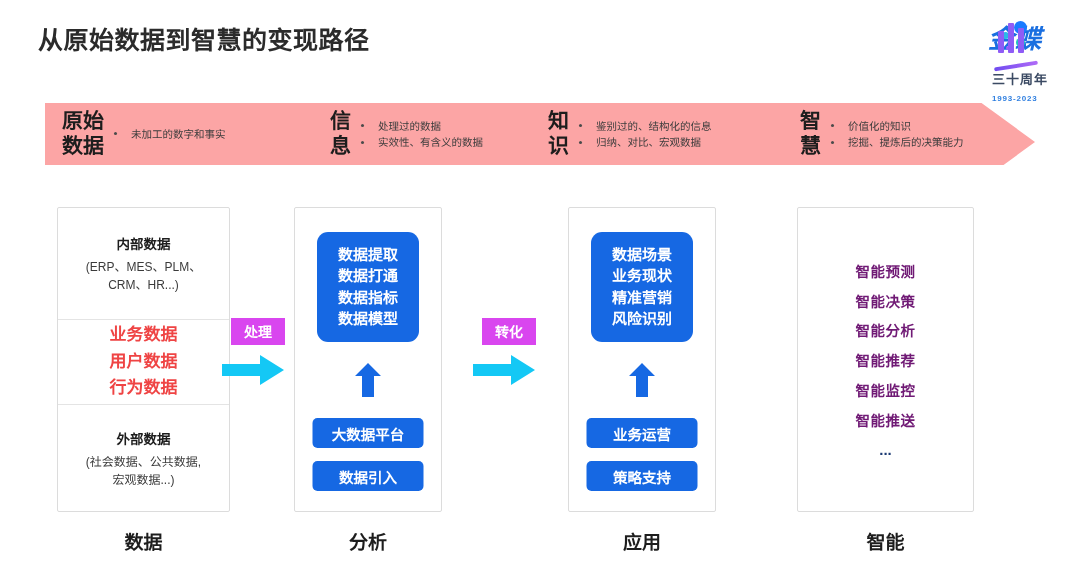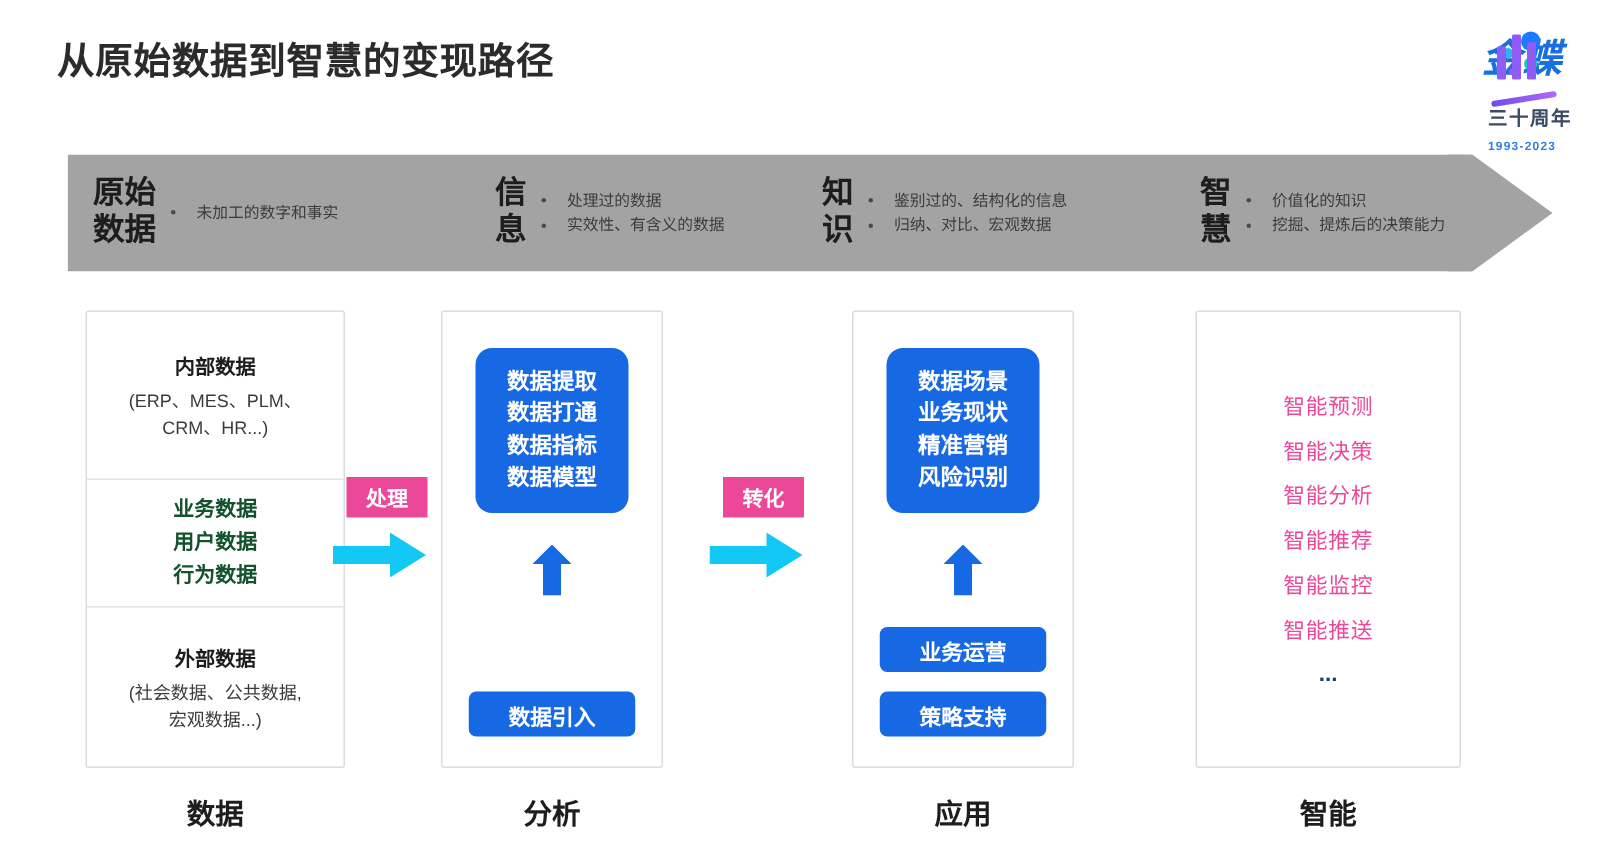--- a/index.html
+++ b/index.html
@@ -42,22 +42,22 @@
     position: absolute; left: 0; top: 9px; width: 44px; height: 4px;
     background: linear-gradient(90deg, #6f4bf0, #b06bf7); border-radius: 3px;
     transform: rotate(-9deg);
   }
   .anniv-text { line-height: 1.05; margin-top: 16px; }
   .anniv-main { font-size: 13px; font-weight: bold; color: #3b4a63; letter-spacing: 1px; }
   .anniv-years { font-size: 8px; font-weight: bold; color: #2f7fe0; letter-spacing: 0.8px; }
 
   
   .banner {
-    position: absolute; left: 45px; top: 103px; width: 990px; height: 78px;
-    background: #a3a3a3;
+    position: absolute; left: 45px; top: 103px; width: 990px; height: 62px;
+    background: #fca5a5;
     clip-path: polygon(0 0, 920px 0, 920px -12px, 990px 39px, 920px 90px, 920px 78px, 0 78px);
     padding-left: 10px;
   }
   .banner-inner { position: absolute; inset: 0; display: flex; }
   .stage {
     display: flex; align-items: center; height: 100%;
   }
   .stage-name {
     font-size: 21px; font-weight: bold; color: #1d1d1d;
     line-height: 1.18; white-space: pre-line; text-align: left;
@@ -92,21 +92,21 @@
   .col4 { left: 797px; width: 177px; }
 
   
   .sec { padding: 0 8px; display: flex; flex-direction: column; justify-content: center;
          align-items: center; text-align: center; }
   .sec-top    { height: 112px; border-bottom: 1px solid #e4e4e4; }
   .sec-mid    { height: 85px;  border-bottom: 1px solid #e4e4e4; }
   .sec-bottom { height: 106px; }
   .sec-title { font-size: 13.5px; font-weight: bold; color: #1d1d1d; margin-bottom: 5px; }
   .sec-sub { font-size: 12px; color: #3b3b3b; line-height: 1.5; }
-  .gray-item { font-size: 14px; font-weight: bold; color: #14532d; line-height: 1.55; text-align: center; }
+  .gray-item { font-size: 17px; font-weight: bold; color: #ef4444; line-height: 1.55; text-align: center; }
 
   
   .blue-box {
     position: absolute; left: 50%; transform: translateX(-50%); top: 24px;
     width: 102px; padding: 12px 0 13px;
     background: #1668e3; border-radius: 11px;
     color: #ffffff; font-size: 15px; font-weight: bold;
     line-height: 1.42; text-align: center;
   }
   .up-arrow {
@@ -121,29 +121,29 @@
   }
   .pill-1 { top: 210px; }
   .pill-2 { top: 253px; }
 
   
   .smart-list {
     position: absolute; left: 0; right: 0; top: 50px;
     text-align: center;
   }
   .smart-item {
-    font-size: 14.5px; font-weight: normal; color: #ec4899;
+    font-size: 14.5px; font-weight: bold; color: #701a75;
     line-height: 2.05; letter-spacing: 0.5px;
   }
   .smart-ellipsis { font-size: 15px; font-weight: bold; color: #1b3a73; line-height: 1.8; }
 
   
   .connector { position: absolute; width: 72px; }
   .conn-label {
-    background: #ec4899; color: #ffffff; font-size: 14px; font-weight: bold;
+    background: #d946ef; color: #ffffff; font-size: 14px; font-weight: bold;
     text-align: center; padding: 3px 0 4px; width: 54px; margin: 0 auto;
   }
   .conn-arrow { margin-top: 10px; width: 62px; height: 30px; }
   .c1 { left: 222px; top: 318px; }
   .c2 { left: 473px; top: 318px; }
   .c3 { left: 720px; top: 318px; }
 </style>
 </head>
 <body>
 
@@ -257,20 +257,21 @@
 
   <div class="col col2">
     <div class="card">
       <div class="blue-box" style="white-space:pre-line">数据提取
 数据打通
 数据指标
 数据模型</div>
       <svg class="up-arrow" viewBox="0 0 26 34">
         <polygon points="13,0 26,13 19,13 19,34 7,34 7,13 0,13" fill="#1668e3"></polygon>
       </svg>
+      <div class="pill pill-1">大数据平台</div>
       <div class="pill pill-2">数据引入</div>
     </div>
     <div class="col-label">分析</div>
   </div>
 
   <div class="col col3">
     <div class="card">
       <div class="blue-box" style="white-space:pre-line">数据场景
 业务现状
 精准营销

